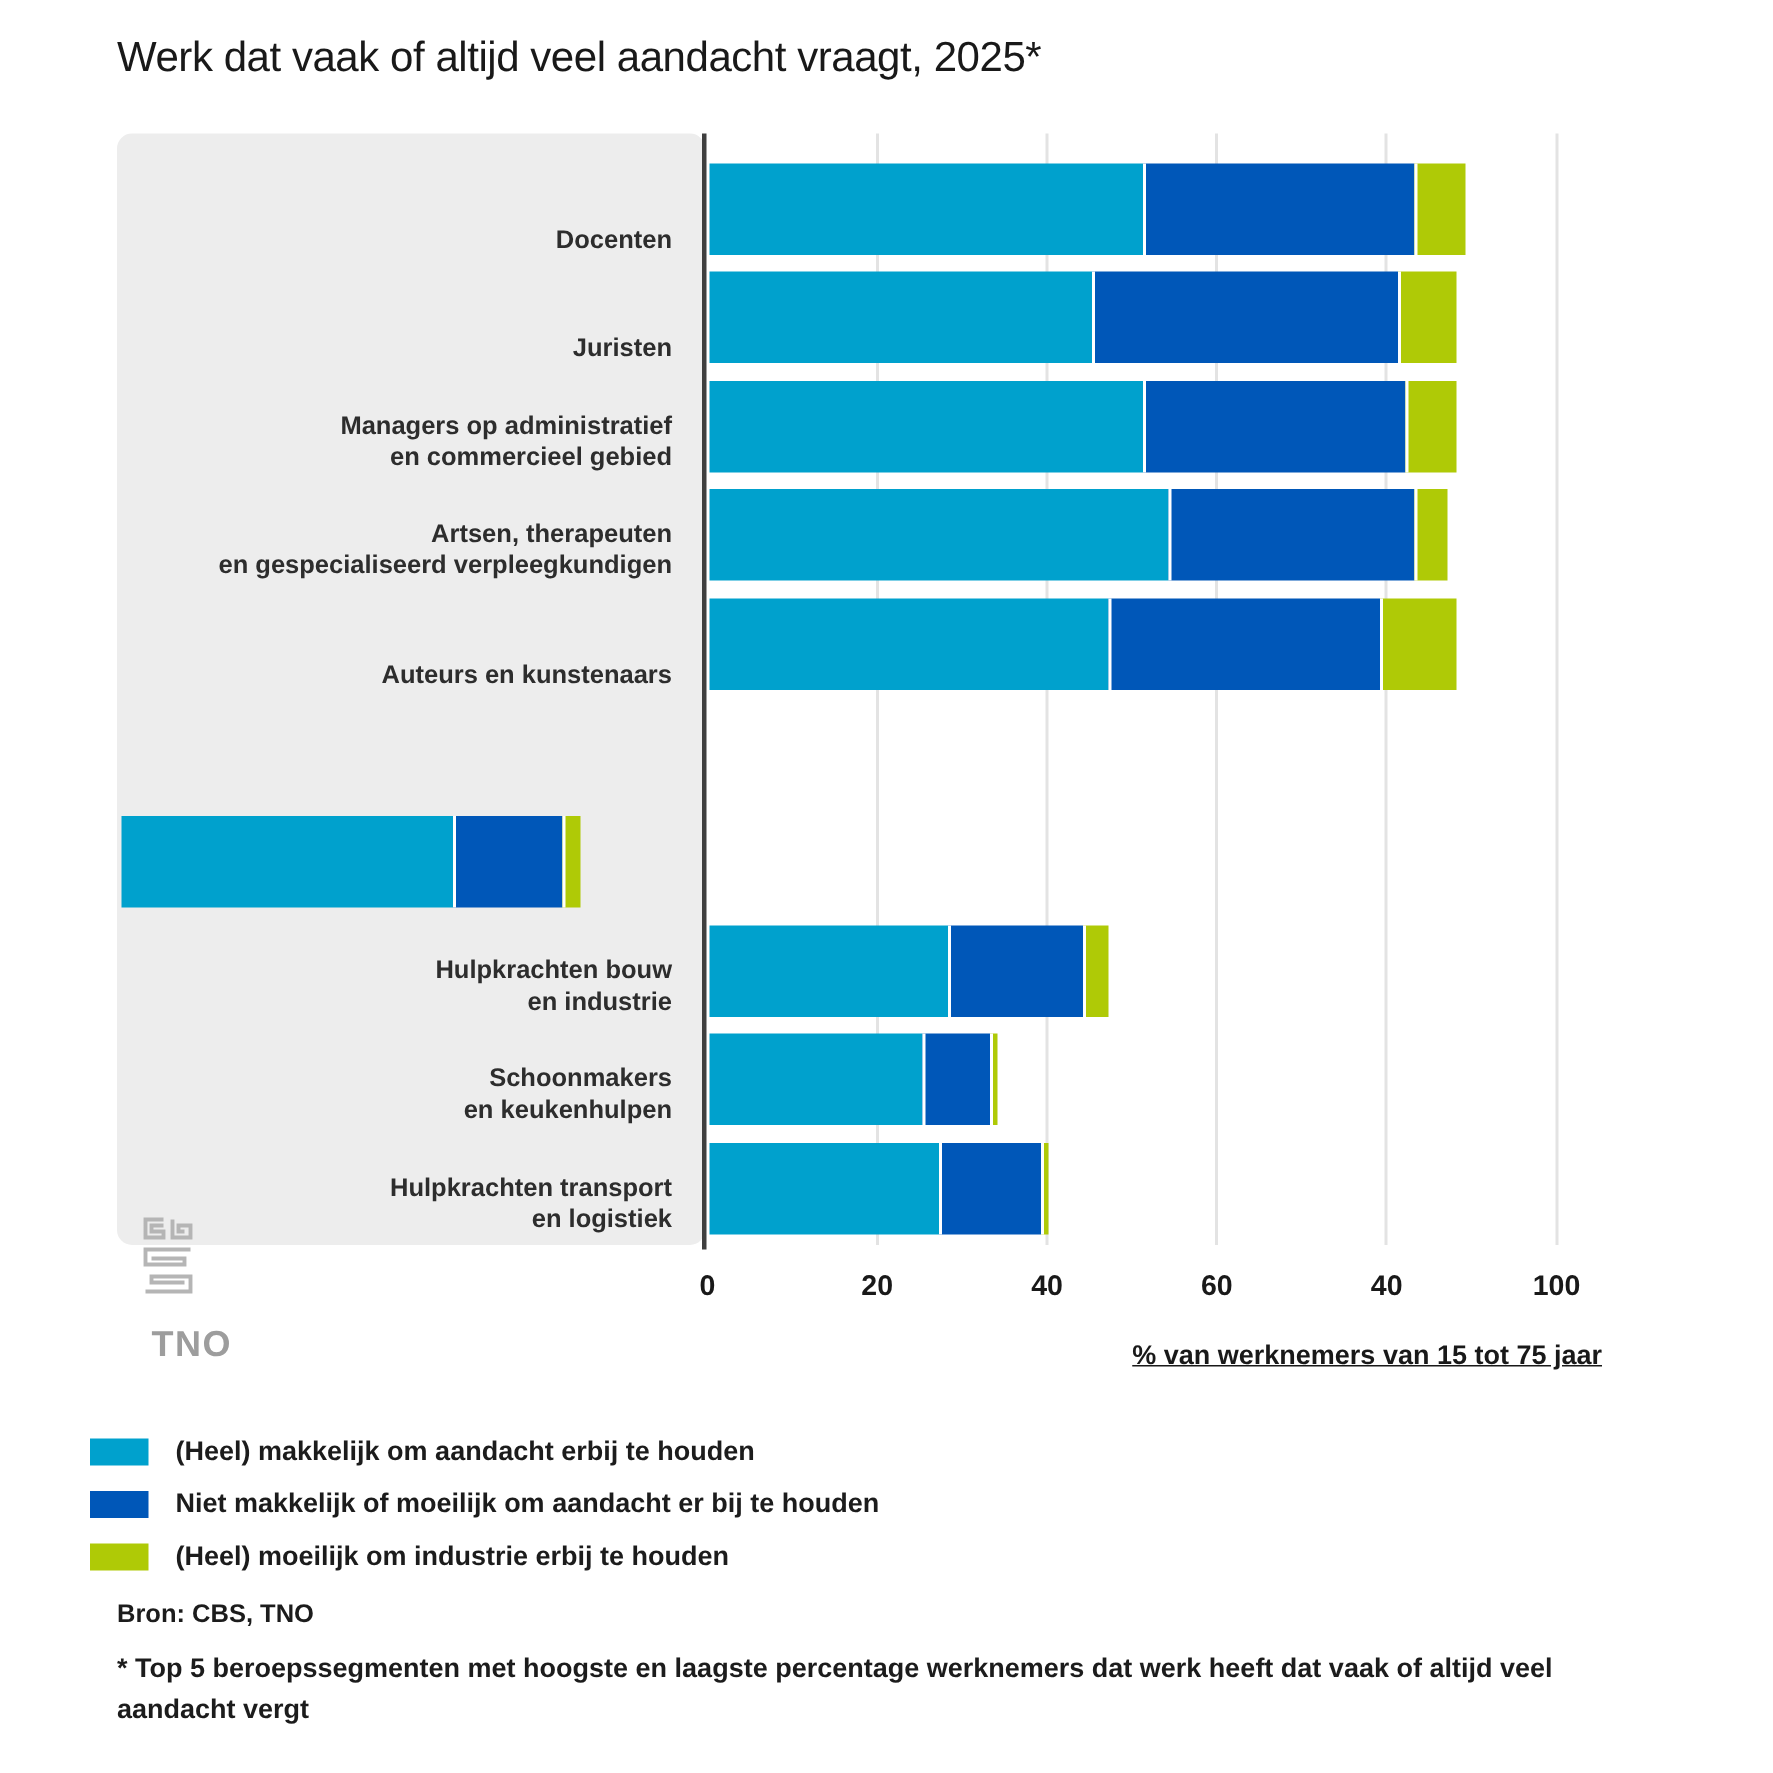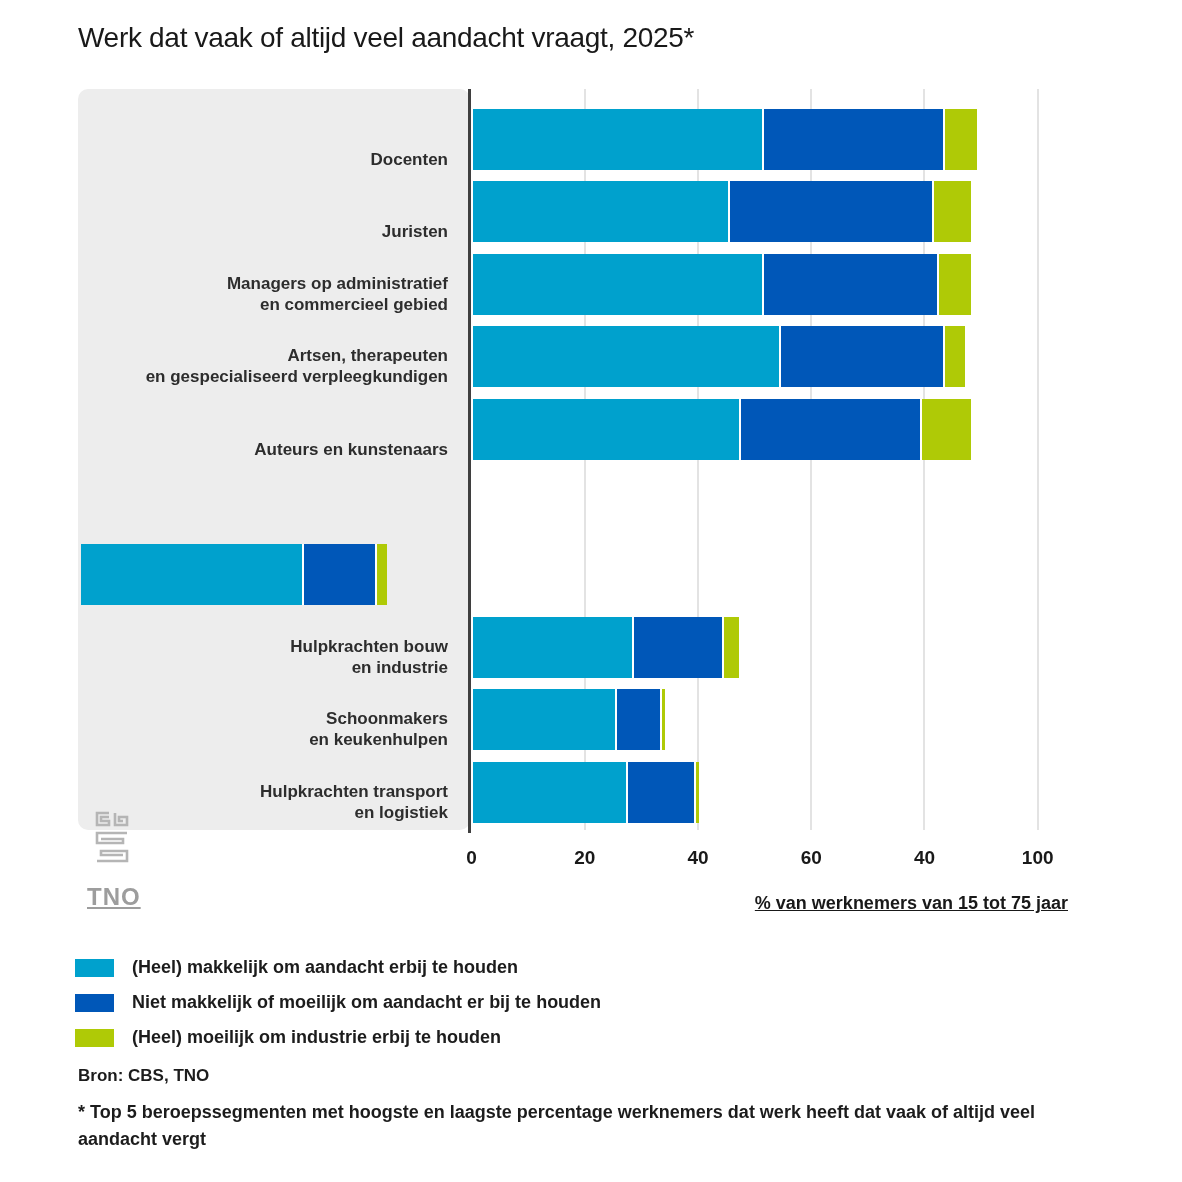--- a/index.html
+++ b/index.html
@@ -34,33 +34,33 @@
   .seg{height:100%;box-sizing:border-box;}
   .seg + .seg{border-left:2px solid #ffffff;}
   .xtick{
     position:absolute;top:847px;transform:translateX(-50%);
     font-size:19px;font-weight:700;color:#191919;
   }
   .xaxis-label{
     position:absolute;right:114px;top:893px;
     font-size:18px;font-weight:700;color:#191919;text-decoration:underline;
   }
-  .legend{position:absolute;left:75px;top:950px;}
+  .legend{position:absolute;left:60px;top:950px;}
   .legend-row{display:flex;align-items:center;height:35px;}
   .legend-swatch{width:39px;height:18px;flex:none;margin-right:18px;}
   .legend-label{font-size:18px;font-weight:600;color:#1c1c1c;}
   .source{position:absolute;left:78px;top:1066px;font-size:17px;font-weight:600;color:#1c1c1c;}
   .footnote{
     position:absolute;left:78px;top:1099px;width:1020px;
     font-size:18px;line-height:27px;font-weight:600;color:#1c1c1c;white-space:pre-line;
   }
   .cbs-logo{position:absolute;left:95px;top:722px;}
   .tno-logo{
-    position:absolute;left:87px;top:794px;
-    font-size:24px;font-weight:700;color:#9d9d9d;letter-spacing:1px;text-decoration:underline;
+    position:absolute;left:101px;top:794px;
+    font-size:24px;font-weight:700;color:#9d9d9d;letter-spacing:1px;
   }
 </style>
 </head>
 <body>
 
 <div class="title">Werk dat vaak of altijd veel aandacht vraagt, 2025*</div>
 
 <div id="chart">
   <div class="panel"></div>
   <div class="grid" id="grid">

